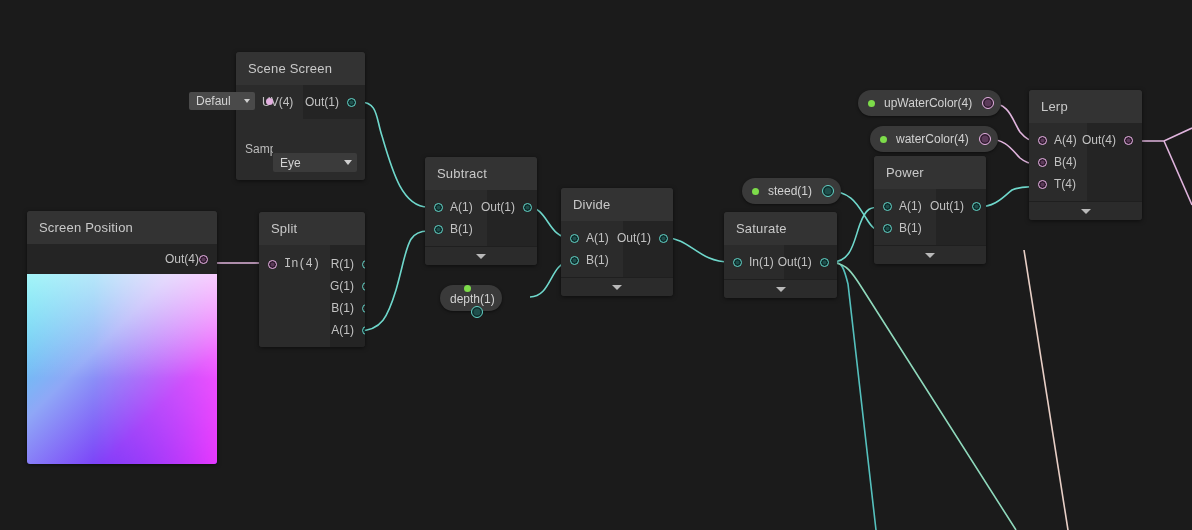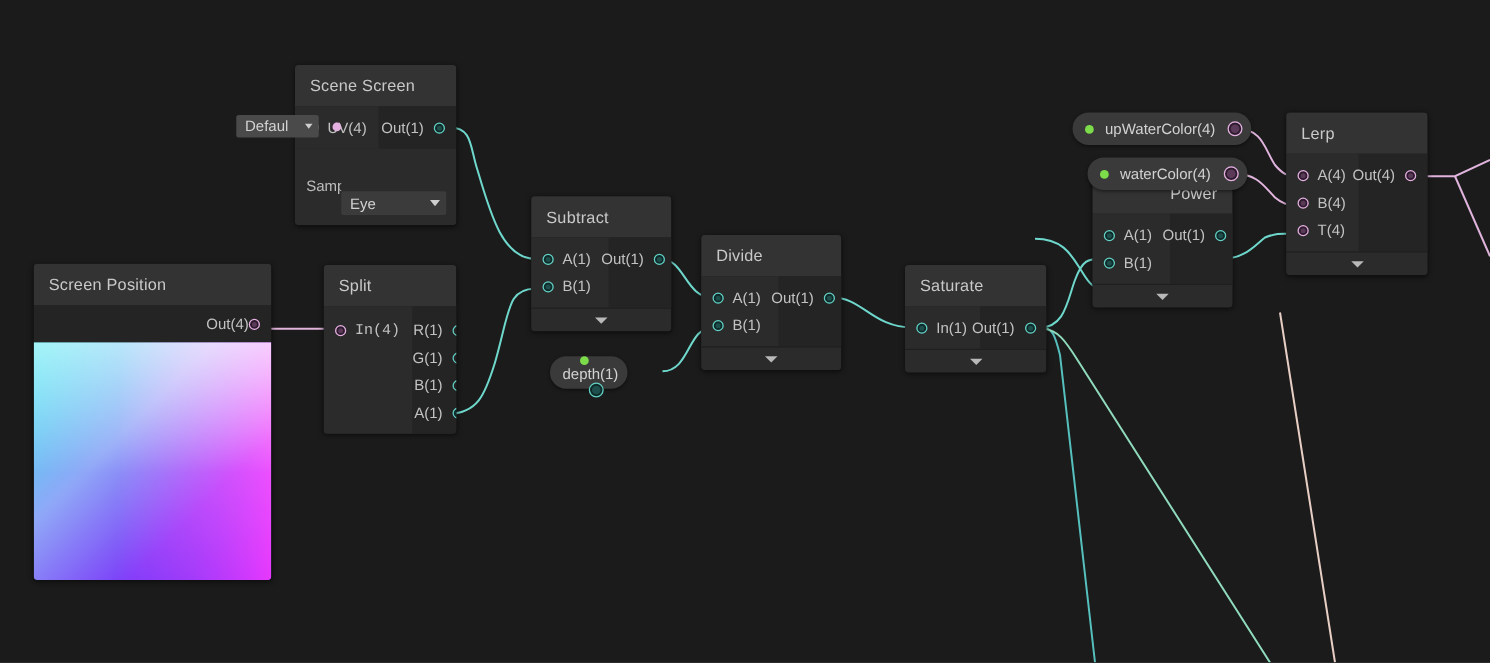--- a/index.html
+++ b/index.html
@@ -432,21 +432,21 @@
           <span class="port-label">Out(1)</span>
           <span class="port filled out-port"></span>
         </div>
       </div>
     </div>
     <div class="node-footer">
       <span class="chev"></span>
     </div>
   </div>
 
-  <div class="node" id="node-power" style="left:874px; top:138px; width:112px;text-align:right;">
+  <div class="node" id="node-power" style="left:874px; top:156px; width:112px;">
     <div class="node-title">Power</div>
     <div class="node-body">
       <div class="node-in-col">
         <div class="port-row in">
           <span class="port filled in-port"></span>
           <span class="port-label">A(1)</span>
         </div>
         <div class="port-row in">
           <span class="port filled in-port"></span>
           <span class="port-label">B(1)</span>
@@ -492,20 +492,25 @@
       <span class="chev"></span>
     </div>
   </div>
 
   <div class="prop-node" style="left:440px; top:285px;flex-direction:column;">
     <span class="prop-dot"></span>
     <span class="prop-label">depth(1)</span>
     <span class="prop-port"></span>
   </div>
 
+  <div class="prop-node" style="left:742px; top:178px;">
+    <span class="prop-dot"></span>
+    <span class="prop-label">steed(1)</span>
+    <span class="prop-port"></span>
+  </div>
 
   <div class="prop-node" style="left:858px; top:90px;">
     <span class="prop-dot"></span>
     <span class="prop-label">upWaterColor(4)</span>
     <span class="prop-port v4"></span>
   </div>
 
   <div class="prop-node" style="left:870px; top:126px;">
     <span class="prop-dot"></span>
     <span class="prop-label">waterColor(4)</span>

